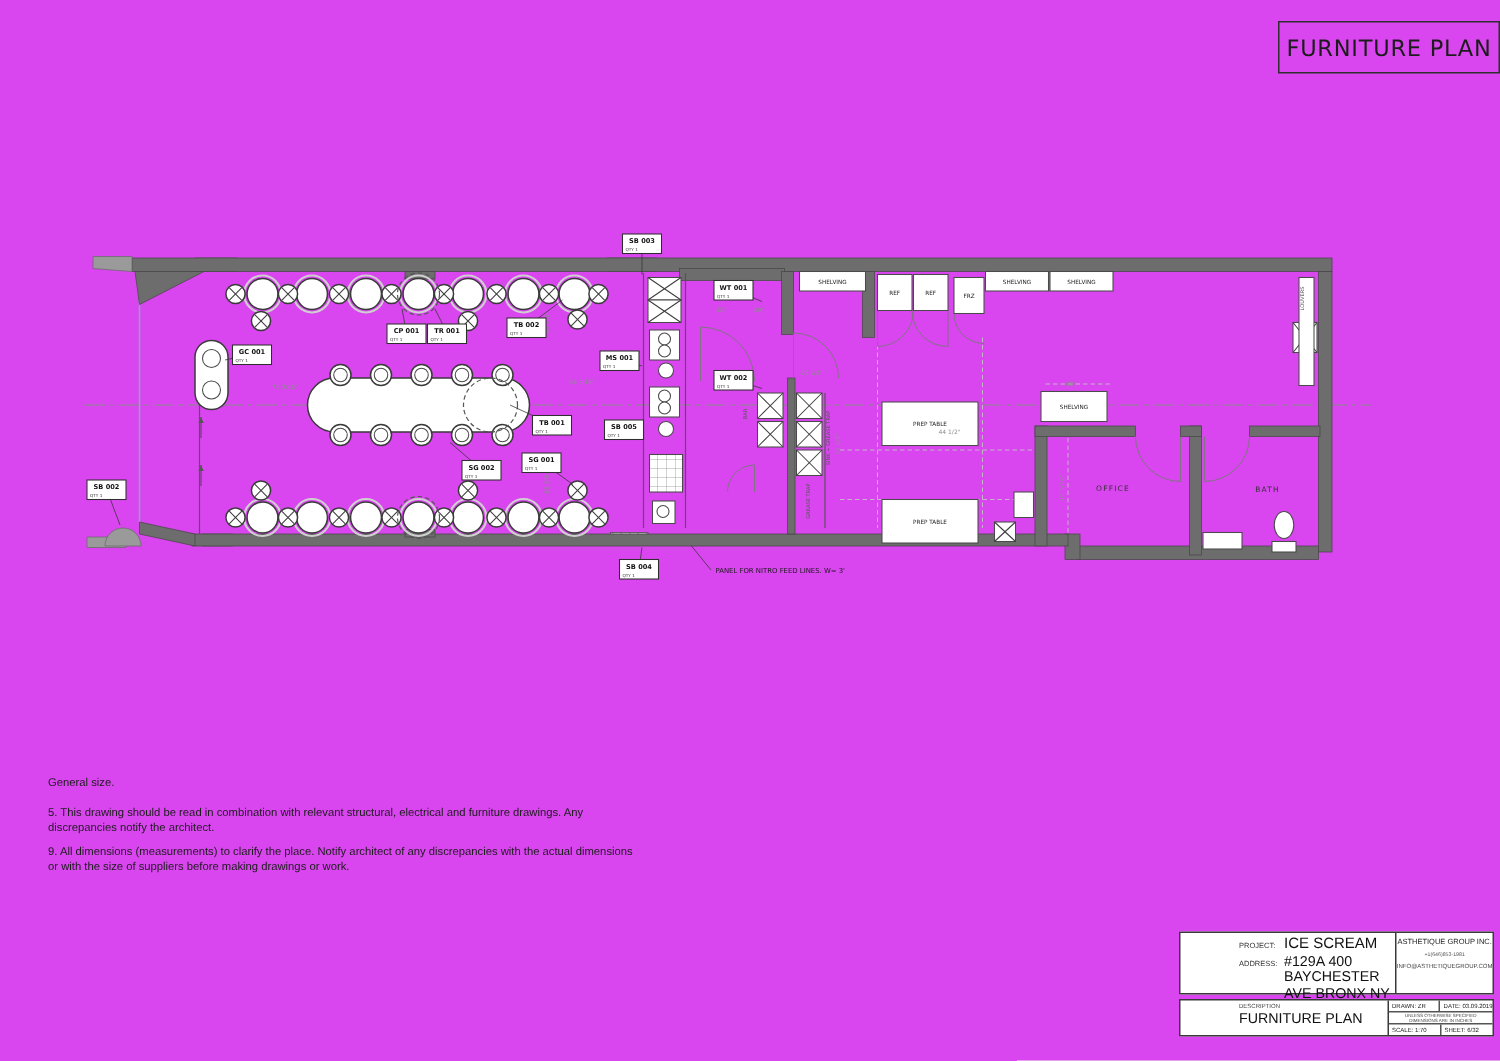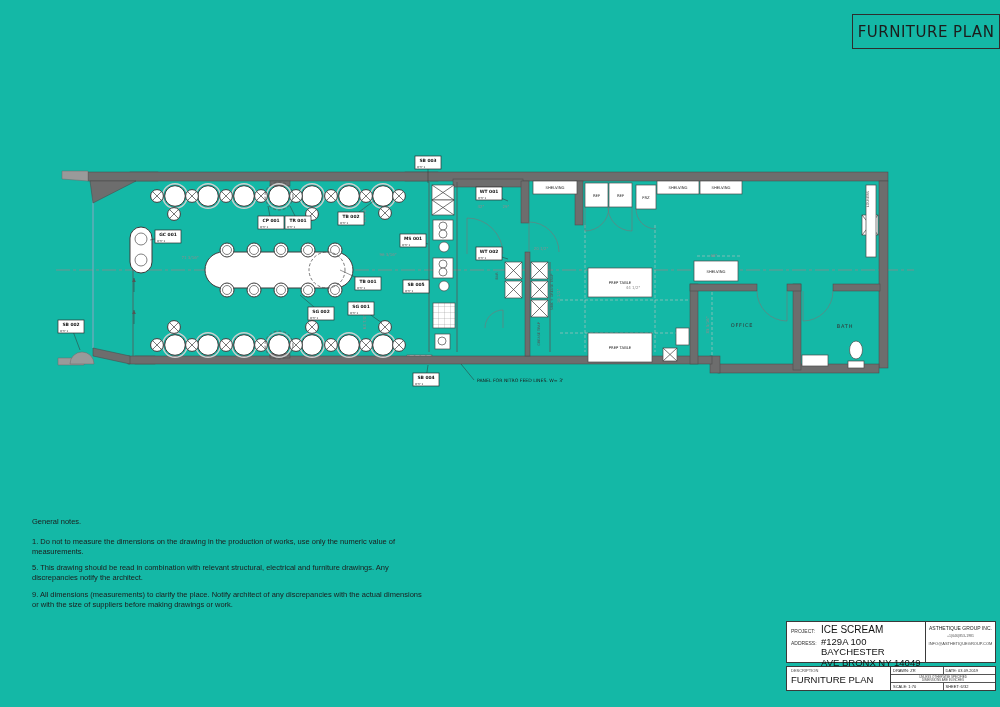--- a/index.html
+++ b/index.html
@@ -1,30 +1,30 @@
 <!DOCTYPE html>
 <html><head>
 <meta charset="utf-8">
 <style>
   html,body{margin:0;padding:0;background:#e8e8e8;}
-  .page{position:relative;width:1000px;height:707px;background:#14b8a6;overflow:hidden;
+  .page{position:relative;width:1000px;height:707px;background:#d946ef;overflow:hidden;
         font-family:"Liberation Sans","DejaVu Sans",sans-serif;color:#222;}
   
   .sheet-title{position:absolute;left:852px;top:14px;width:146px;height:33px;
     border:1px solid #2e2e2e;display:flex;align-items:center;justify-content:center;
     font-size:15px;letter-spacing:.5px;color:#1c1c1c;font-family:"DejaVu Sans",sans-serif;}
   
   .notes{position:absolute;left:32px;top:517px;width:392px;font-size:7.5px;line-height:1.3;color:#1c1c1c;}
   .notes p{margin:0 0 7px 0;}
   .notes .h{margin-bottom:10px;}
   
   .logo{position:absolute;left:30px;top:637px;font-family:"DejaVu Serif","Liberation Serif",serif;
     font-size:23px;letter-spacing:8px;color:#16161f;}
   
-  .tb{position:absolute;border:1px solid #3a3a3a;background:#fff;box-sizing:border-box;}
+  .tb{position:absolute;border:1px solid #3a3a3a;background:#fff;box-sizing:border-box;padding-left:35px;}
   .tb1{left:786px;top:621px;width:210px;height:42px;display:flex;}
   .tb1-left{width:139px;border-right:1px solid #3a3a3a;box-sizing:border-box;padding:2px 0 0 4px;}
   .tb-lbl{font-size:5px;color:#333;}
   .row{display:flex;align-items:baseline;margin-bottom:2px;}
   .row .tb-lbl{width:30px;flex:none;}
   .proj-val{font-size:10px;color:#111;}
   .addr-val{font-size:9.5px;color:#111;line-height:1.1;}
   .tb1-right{flex:1;text-align:center;padding-top:3px;}
   .company{font-size:5px;color:#222;margin-bottom:3px;}
   .phone{font-size:3.5px;color:#555;margin-bottom:3px;}
@@ -410,37 +410,36 @@
         <text x="361" y="308" class="tagtxt" text-anchor="middle">SG 001</text>
         <text x="350" y="313.5" class="qtytxt" text-anchor="start">QTY 1</text>
       </g>
     </svg>
 
   <div class="sheet-title">
     <span>FURNITURE PLAN</span>
   </div>
 
   <div class="notes">
-    <p class="h">General notes.</p>
-    <p>1. Do not to measure the dimensions on the drawing in the production of works, use only the numeric value of measurements.</p>
+    <p class="h">General size.</p>
     <p>5. This drawing should be read in combination with relevant structural, electrical and furniture drawings. Any discrepancies notify the architect.</p>
     <p>9. All dimensions (measurements) to clarify the place. Notify architect of any discrepancies with the actual dimensions or with the size of suppliers before making drawings or work.</p>
   </div>
 
 
   <div class="tb tb1">
     <div class="tb1-left">
       <div class="row">
         <span class="tb-lbl">PROJECT:</span>
         <span class="proj-val">ICE SCREAM</span>
       </div>
       <div class="row">
         <span class="tb-lbl">ADDRESS:</span>
         <span class="addr-val">
-          <span>#129A 100 BAYCHESTER</span><br>
+          <span>#129A 400 BAYCHESTER</span><br>
           <span>AVE BRONX NY 14049</span>
         </span>
       </div>
     </div>
     <div class="tb1-right">
       <div class="company">ASTHETIQUE GROUP INC.</div>
       <div class="phone">+1(646)853-1981</div>
       <div class="email">INFO@ASTHETIQUEGROUP.COM</div>
     </div>
   </div>

